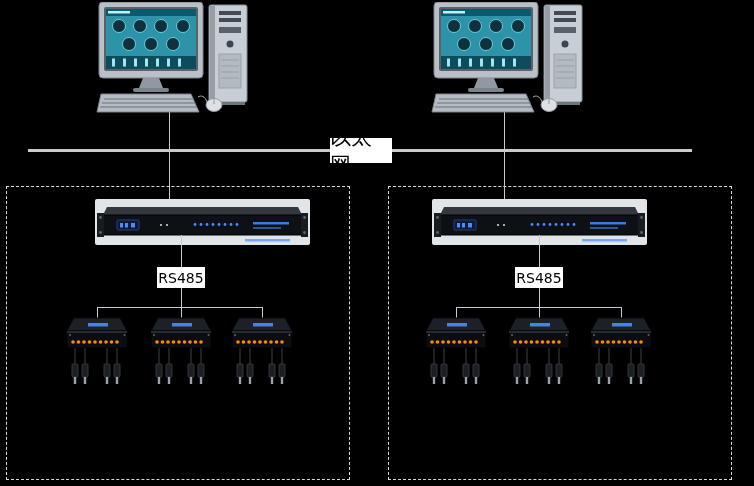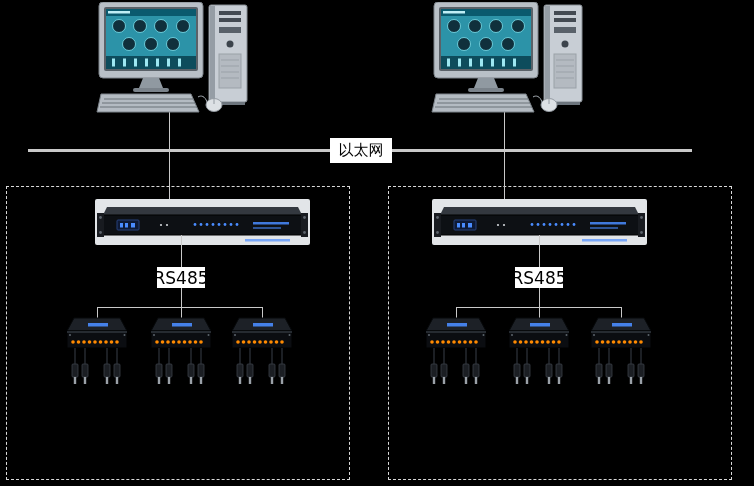--- a/index.html
+++ b/index.html
@@ -7,22 +7,22 @@
     position:relative;width:754px;height:486px;overflow:hidden;
     background:var(--background,#000);
     font-family:"DejaVu Sans","Liberation Sans",sans-serif;
   }
   .line{position:absolute;background:var(--line,#c9c9c9);}
   .dash-box{position:absolute;border:1px dashed var(--dash-border,#d9d9d9);}
   .label{
     position:absolute;background:var(--label-bg,#fff);color:var(--label-text,#000);
     display:flex;align-items:center;justify-content:center;z-index:5;
   }
-  .eth-label{font-size:15px;}
-  .bus-label{font-size:17px;}
+  .eth-label{font-size:21px;}
+  .bus-label{font-size:14px;}
   .sprite{position:absolute;}
   .led{fill:var(--led-blue,#4a8cff);}
   .terminal{fill:var(--terminal-orange,#ff8a00);}
   .screen{fill:var(--screen-teal,#2c93a8);}
 </style>
 </head>
 <body>
 
 <svg width="0" height="0" style="position:absolute" aria-hidden="true">
 <defs>

